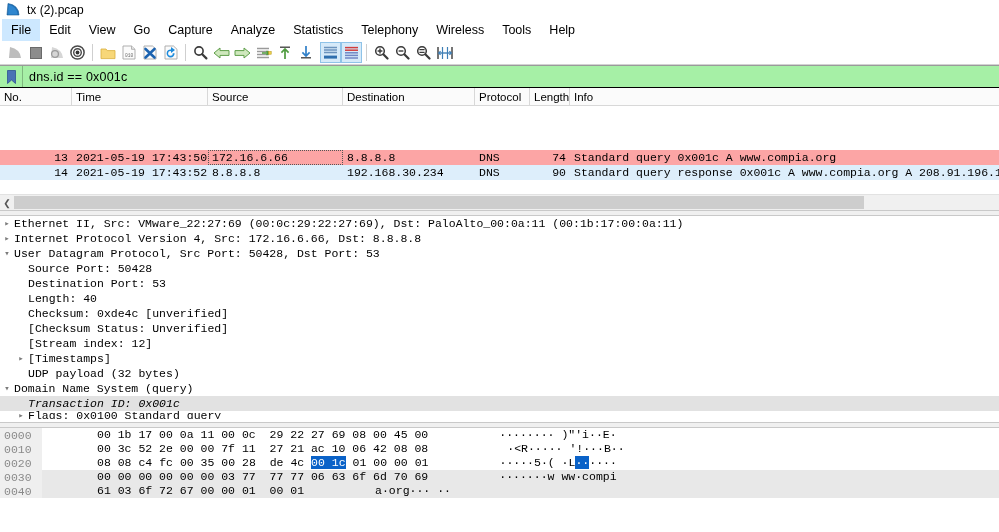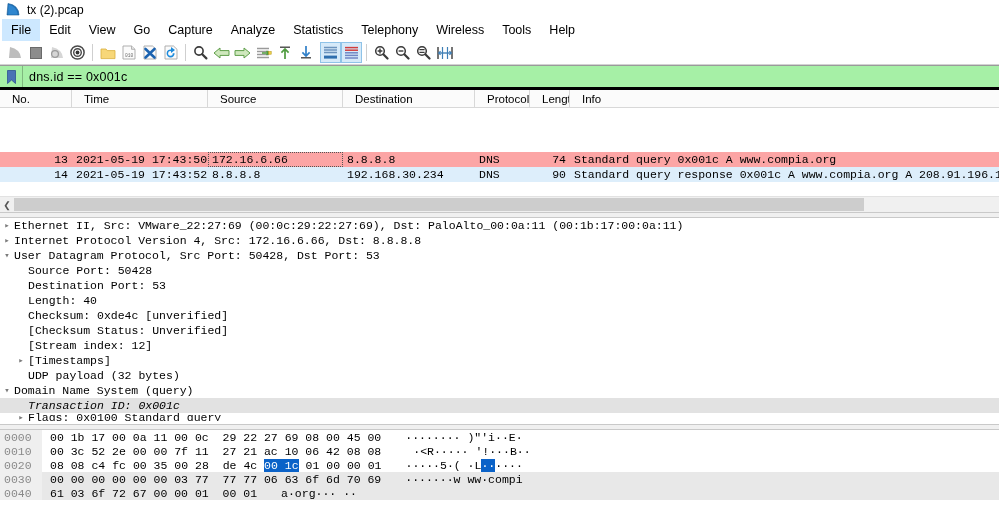--- a/index.html
+++ b/index.html
@@ -48,42 +48,42 @@
     width: 21px; height: 21px; display: flex; align-items: center; justify-content: center;
     flex: none; position: relative;
   }
   .tbtn.on { background: #d6eaf9; border: 1px solid #8fc3e8; box-sizing: border-box; }
   .tsep { width: 1px; height: 17px; background: #cfcfcf; margin: 0 4px; flex:none; }
   .tspace { width: 4px; flex: none; }
 
   
   .filterbar {
     height: 21px; display: flex; align-items: stretch;
-    background: #a6f0a6; border-top: 1px solid #9a9a9a; border-bottom: 3px solid #000000;
+    background: #a6f0a6; border-top: 1px solid #9a9a9a; border-bottom: 1px solid #000000;
   }
   .filter-bookmark {
     width: 22px; display:flex; align-items:center; justify-content:center;
     background: #a6f0a6; border-right: 1px solid #7fb87f; flex:none;
   }
   .filter-input {
     flex: 1; display: flex; align-items: center;
     background: #a6f0a6; padding-left: 6px;
     font-size: 12.5px; color: #000;
     letter-spacing: 0.2px;
   }
 
   
   .packetlist { background: #fff; }
   .plist-header {
     display: flex; height: 17px; align-items: stretch;
     background: #fbfbfb; border-bottom: 1px solid #d8d8d8;
     font-size: 11.5px;
   }
   .plist-header .col {
-    display: flex; align-items: center; padding-left: 12px;
+    display: flex; align-items: center; padding-left: 4px;
     border-right: 1px solid #d8d8d8; box-sizing: border-box;
     color: #000; overflow: hidden; white-space: nowrap;
   }
   .prow {
     display: flex; height: 15px; align-items: stretch;
     font-family: "Liberation Mono", monospace; font-size: 11.5px;
     white-space: nowrap;
   }
   .prow.sel { background: #fca5a5; margin-top: 44px; }
   .prow.alt { background: #ddeefb; }
@@ -122,21 +122,21 @@
     color: #7b7b7b; font-size: 9px;
   }
   .dtext { color: #000; }
 
   
   .hexpane {
     flex: 1; background: #ffffff; overflow: hidden;
     font-family: "Liberation Mono", monospace; font-size: 11.5px;
     position: relative;
   }
-  .hexrow { height: 14px; display: flex; align-items: center; white-space: pre; }
+  .hexrow { height: 14px; display: flex; white-space: pre; gap: 47px; }
   .hoff { width: 42px; color: #8a8a8a; background:#efefef; height:14px; display:flex; align-items:center; padding-left:4px; box-sizing:border-box; flex:none;}
   .hbytes { padding-left: 8px; color: #000; }
   .hascii { color: #000; }
   .hl { background: #0a62c8; color: #ffffff; }
   .shade2 { background: #e8e8e8; }
 </style>
 </head>
 <body>
 
 <div class="app">

